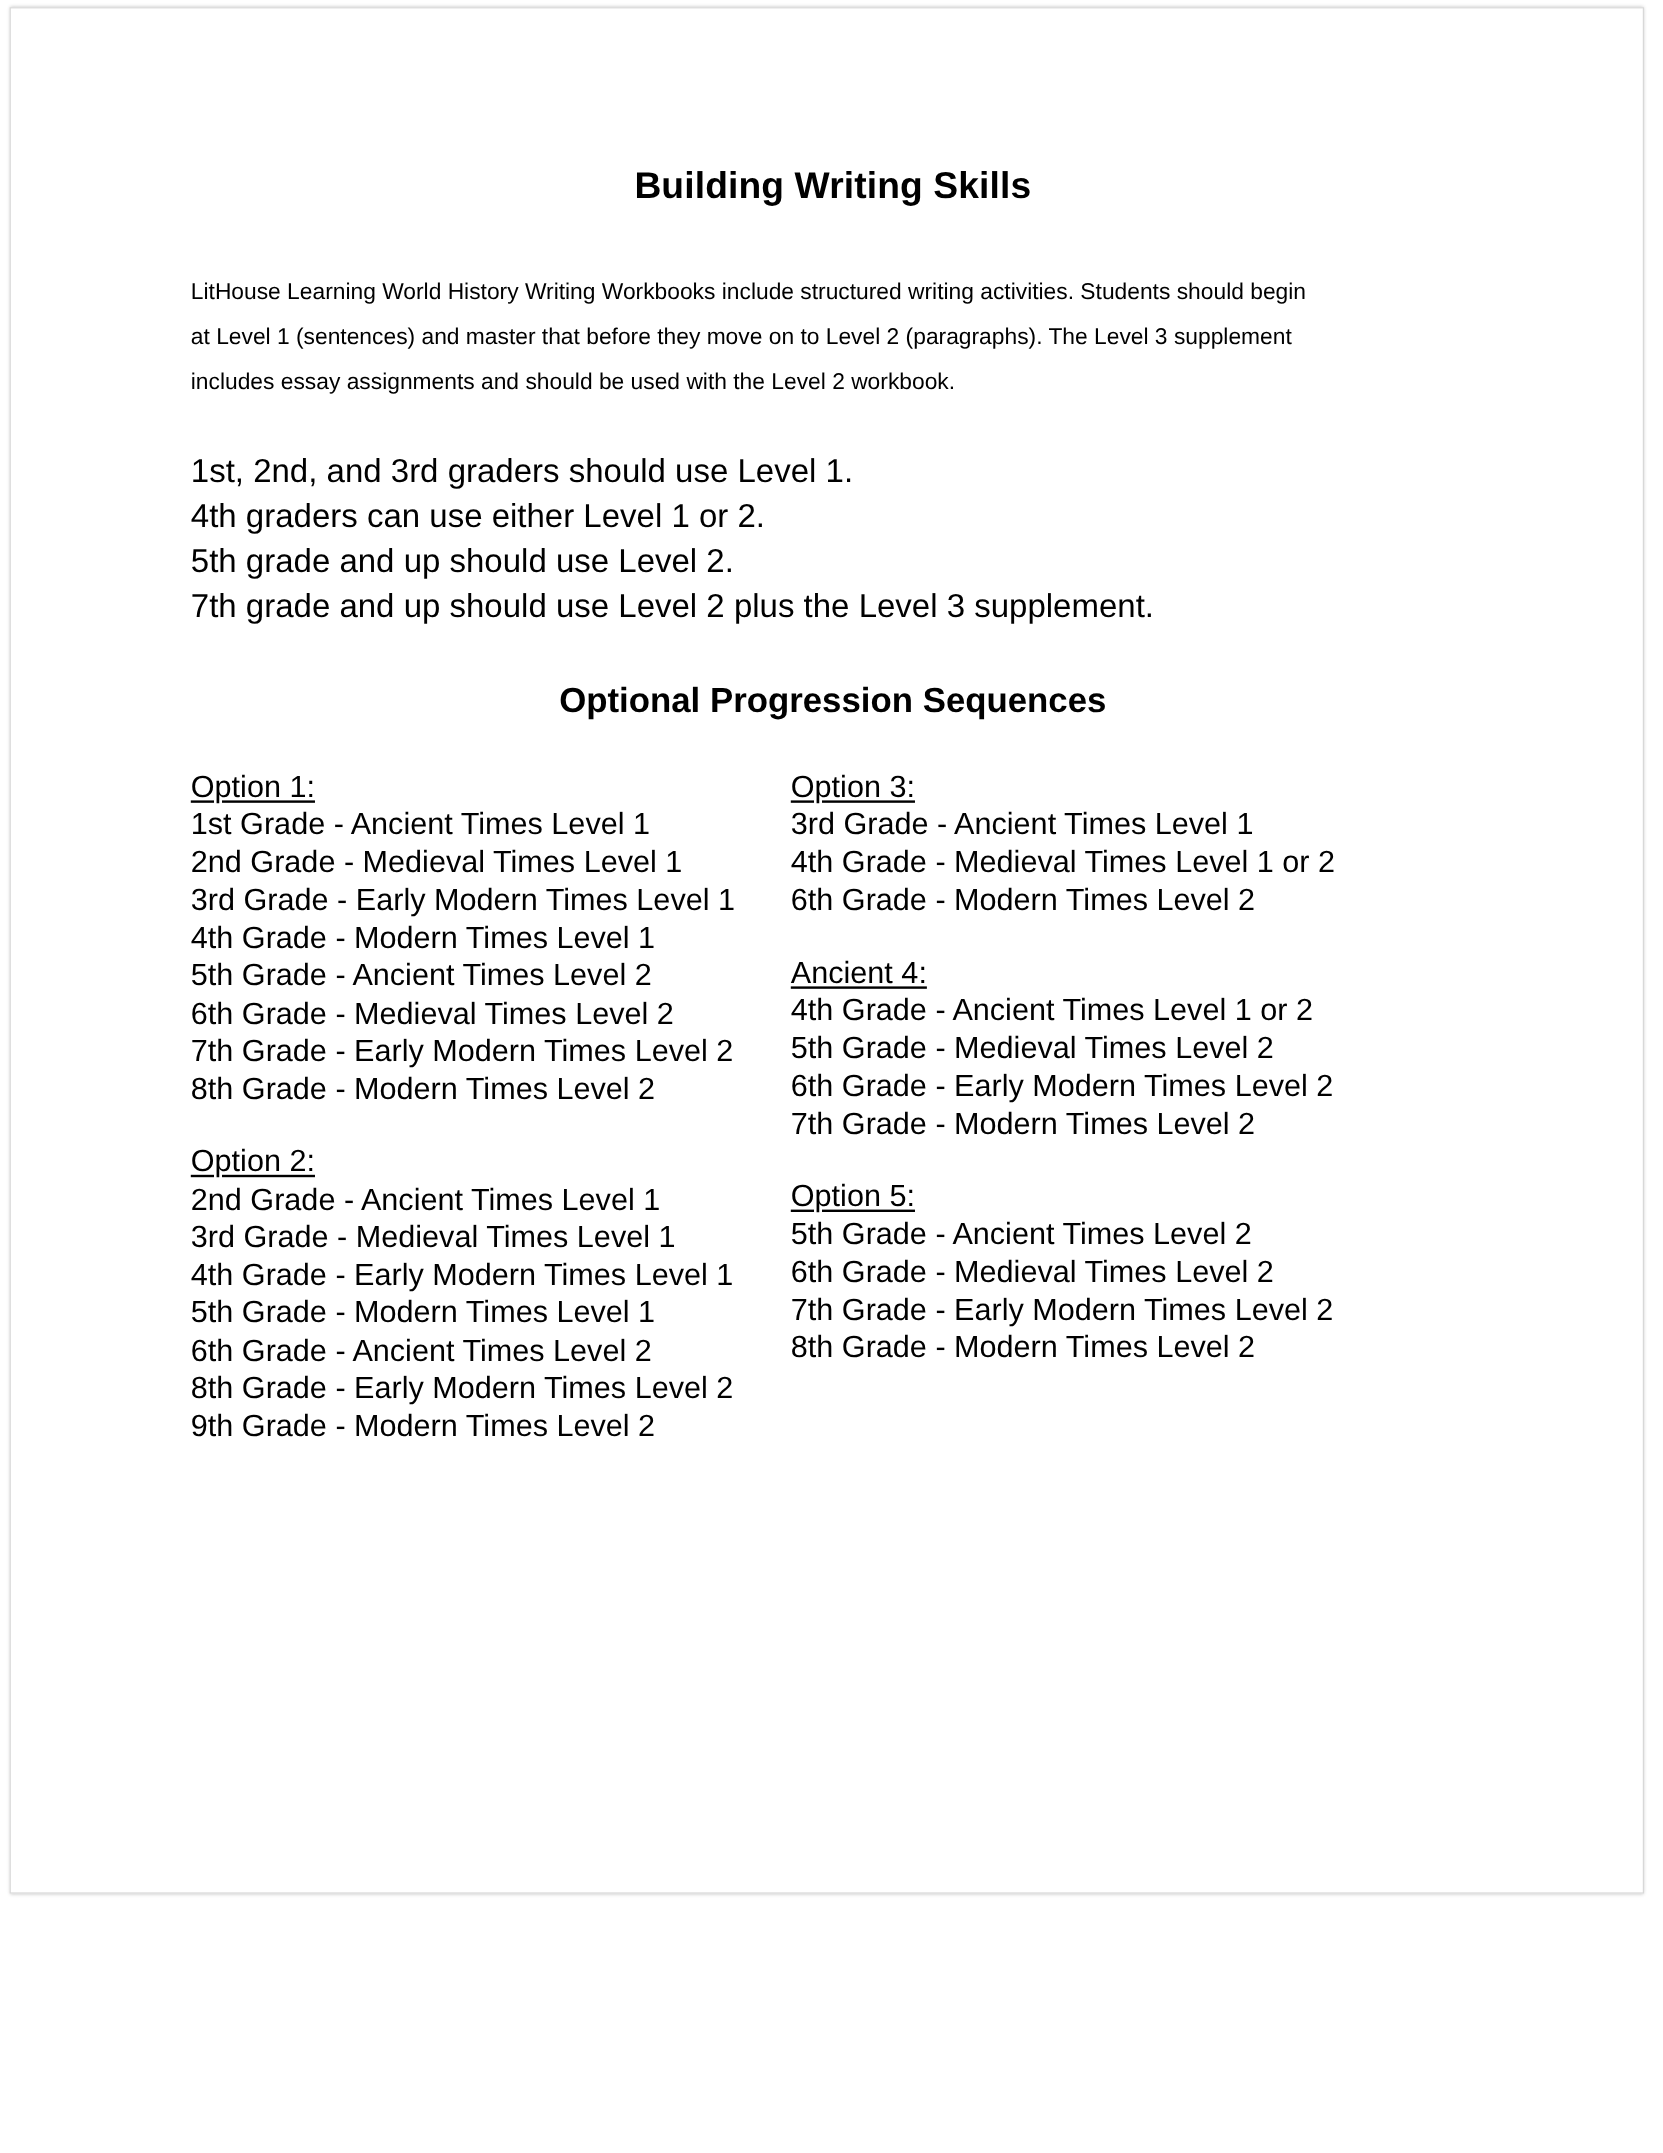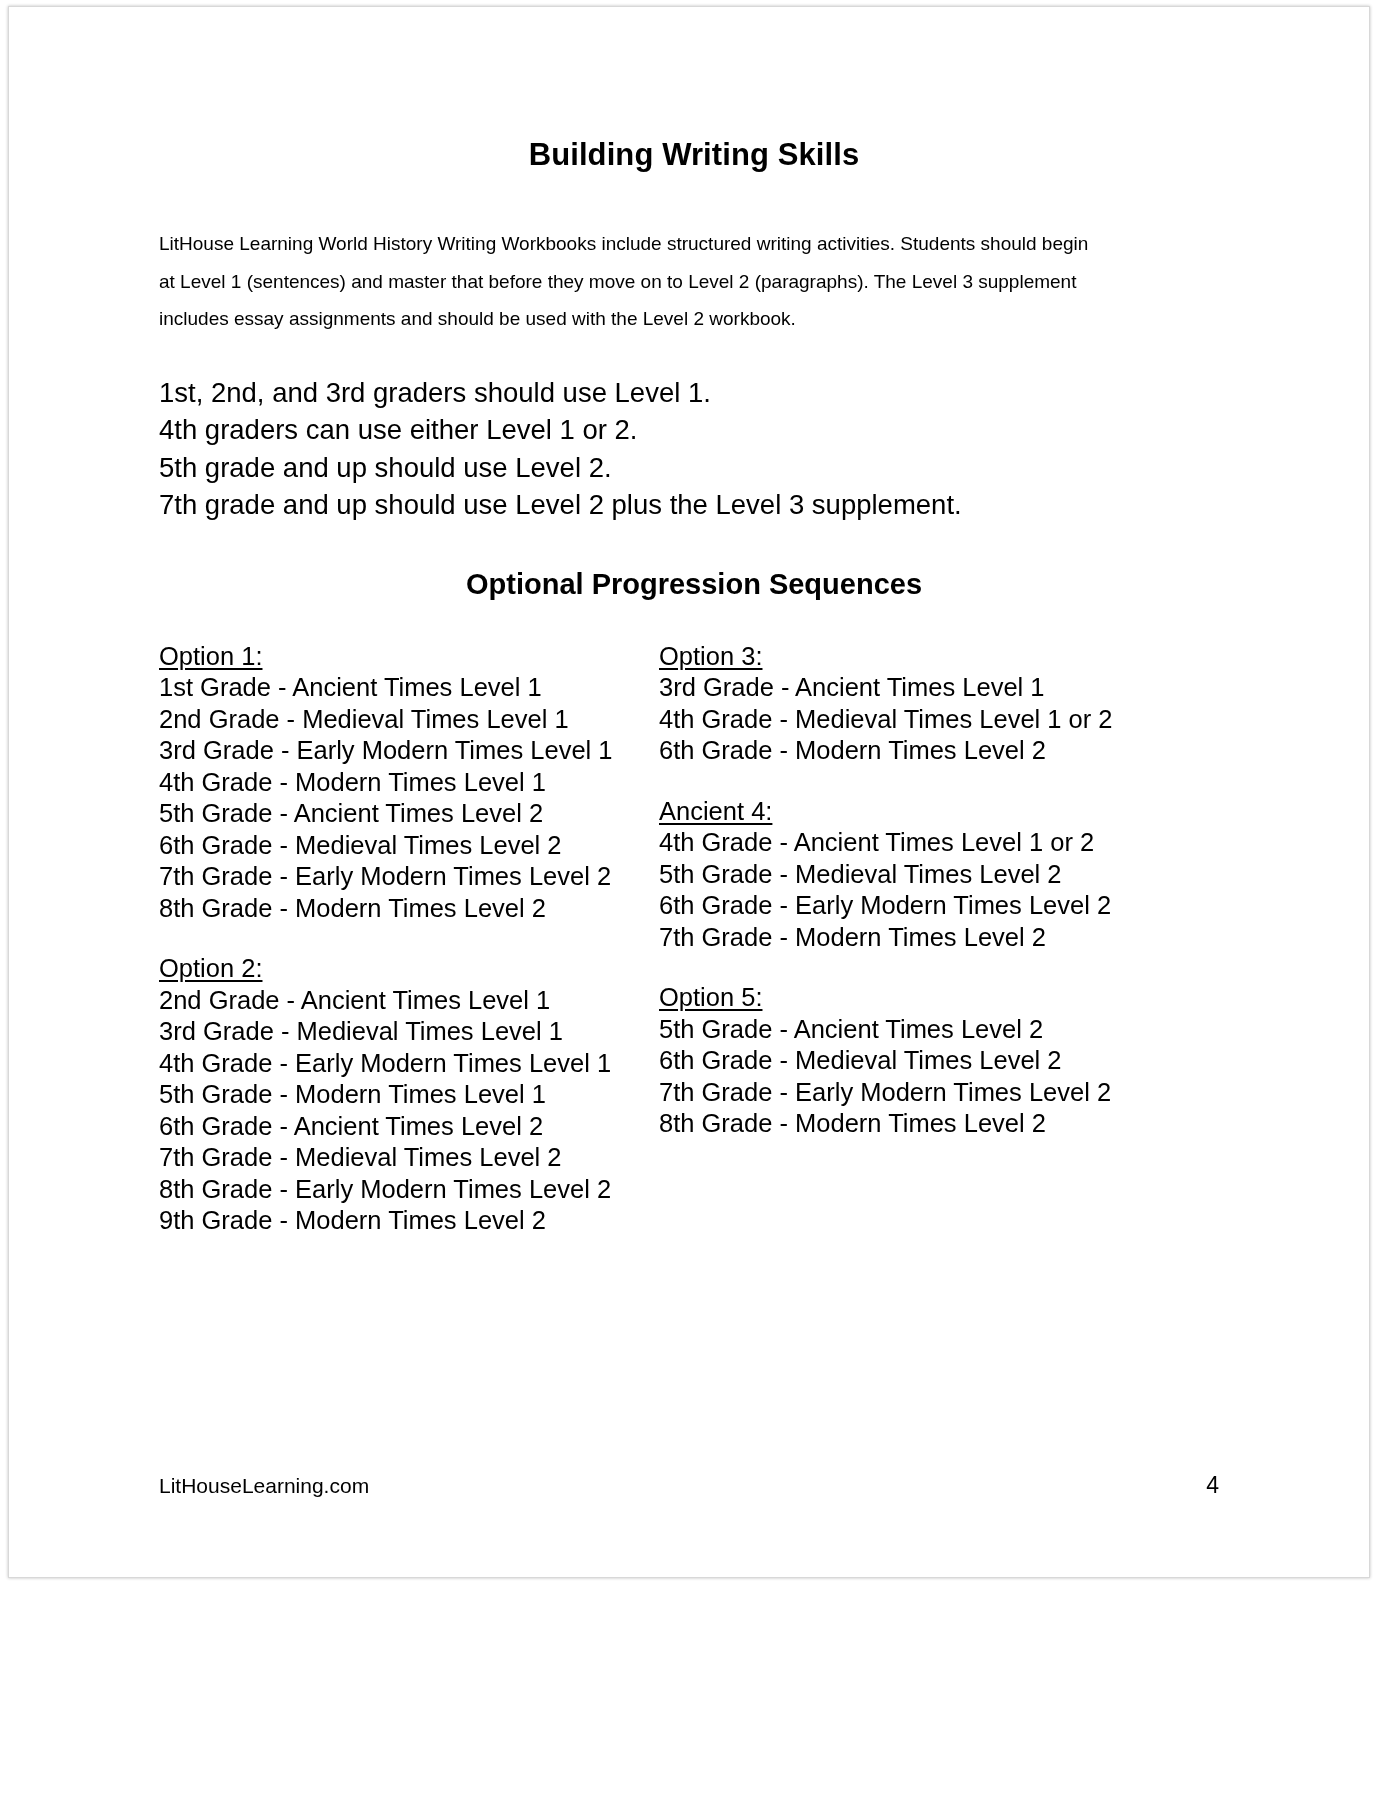--- a/index.html
+++ b/index.html
@@ -132,21 +132,20 @@
           <div class="opt-line">8th Grade - Modern Times Level 2</div>
         </div>
 
         <div class="opt-block">
           <div class="opt-heading">Option 2:</div>
           <div class="opt-line">2nd Grade - Ancient Times Level 1</div>
           <div class="opt-line">3rd Grade - Medieval Times Level 1</div>
           <div class="opt-line">4th Grade - Early Modern Times Level 1</div>
           <div class="opt-line">5th Grade - Modern Times Level 1</div>
           <div class="opt-line">6th Grade - Ancient Times Level 2</div>
-          <div class="opt-line">7th Grade - Medieval Times Level 2</div>
           <div class="opt-line">8th Grade - Early Modern Times Level 2</div>
           <div class="opt-line">9th Grade - Modern Times Level 2</div>
         </div>
 
       </div>
 
       <div class="col-right">
 
         <div class="opt-block">
           <div class="opt-heading">Option 3:</div>
@@ -169,17 +168,13 @@
           <div class="opt-line">6th Grade - Medieval Times Level 2</div>
           <div class="opt-line">7th Grade - Early Modern Times Level 2</div>
           <div class="opt-line">8th Grade - Modern Times Level 2</div>
         </div>
 
       </div>
 
     </div>
   </div>
 
-  <div class="footer">
-    <div class="footer-site">LitHouseLearning.com</div>
-    <div class="footer-page">4</div>
-  </div>
 </div>
 
 </body></html>

